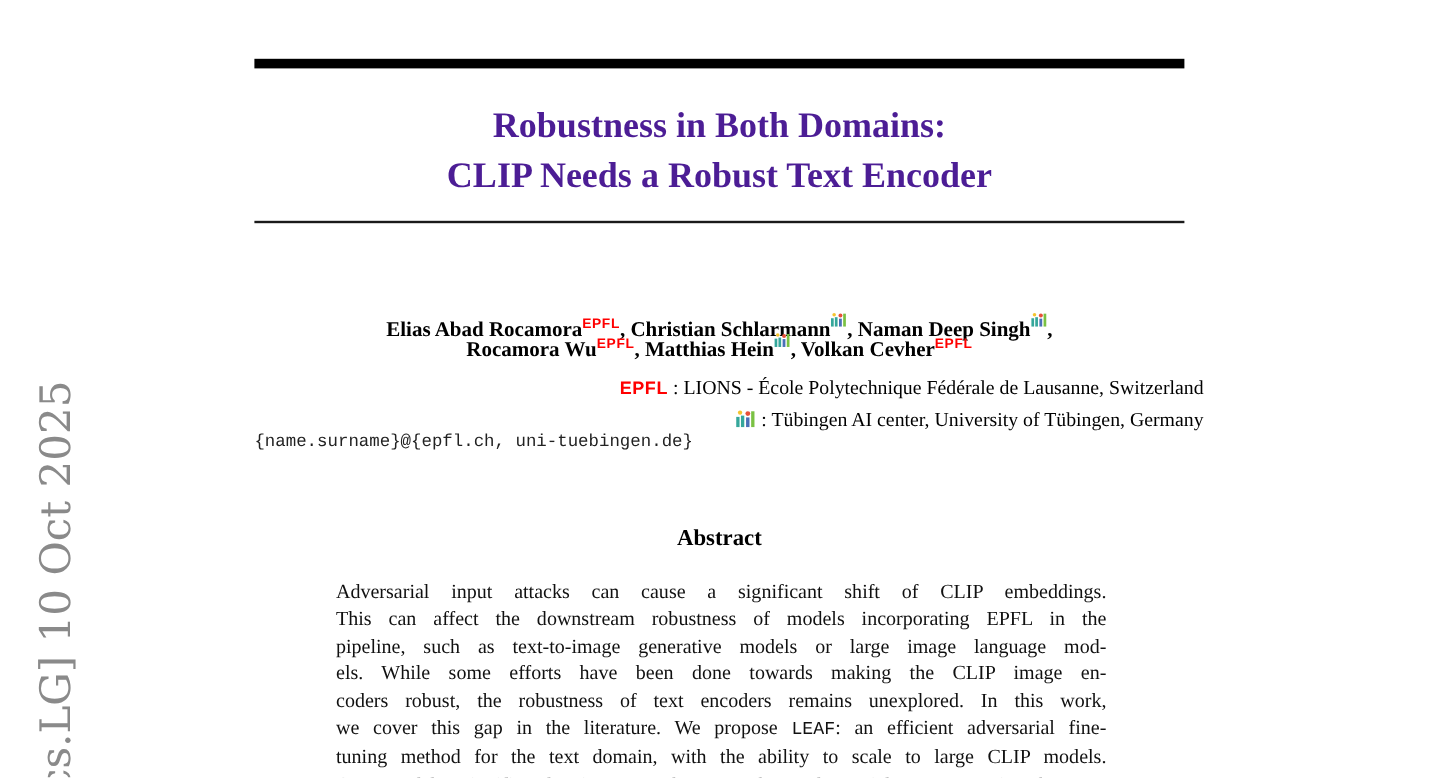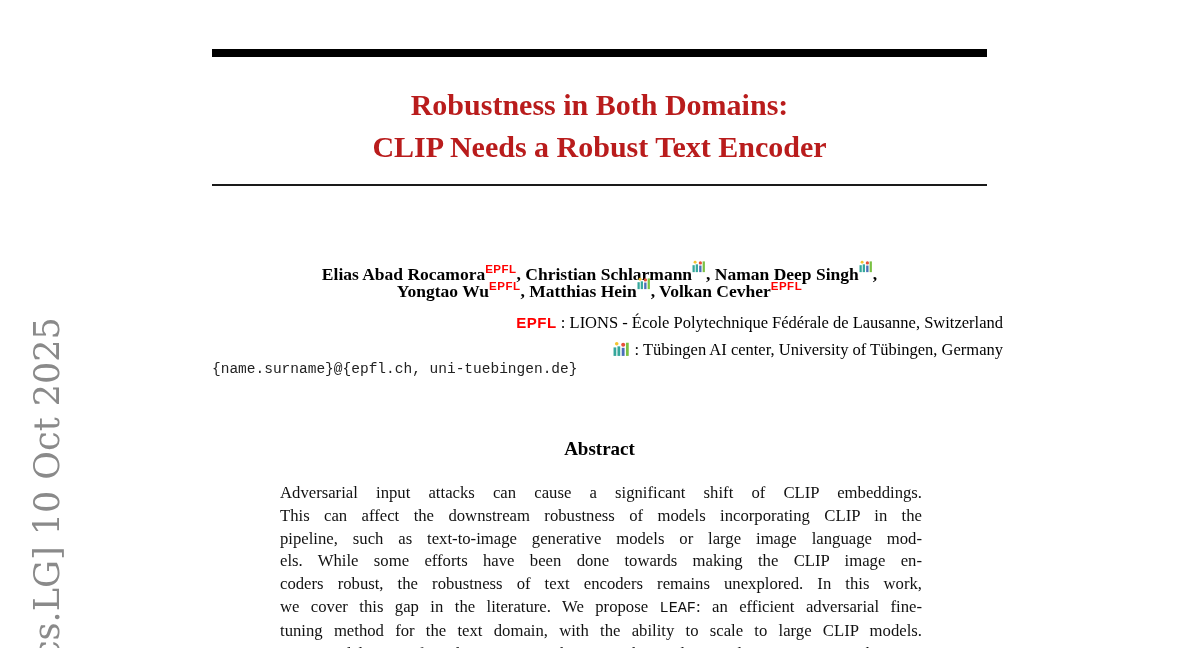--- a/index.html
+++ b/index.html
@@ -43,21 +43,21 @@
 
   
   .title-block {
     position: absolute;
     left: 212px; top: 84px;
     width: 775px;
     text-align: center;
     font-weight: bold;
     font-size: 30px;
     line-height: 42px;
-    color: #b91c1c;
+    color: #4c1d95;
   }
 
   
   .authors-block {
     position: absolute;
     left: 212px;
     width: 775px;
     text-align: center;
     font-weight: bold;
     font-size: 17.5px;
@@ -163,21 +163,21 @@
           <rect x="0.5" y="6" width="2.6" height="8" fill="#35a79b"></rect>
           <rect x="4.2" y="5" width="2.6" height="9" fill="#35a79b"></rect>
           <circle cx="3.5" cy="2.6" r="1.7" fill="#f4c430"></circle>
           <circle cx="9.6" cy="3.4" r="1.9" fill="#e8503a"></circle>
           <rect x="8.2" y="6.4" width="2.7" height="7.6" fill="#4a6fb8"></rect>
           <rect x="12.2" y="1.6" width="2.6" height="12.4" fill="#7ac143"></rect>
         </svg></sup><span>,</span>
   </div>
 
   <div class="authors-block authors-line2">
-    <span>Yongtao Wu</span><sup class="aff-sup epfl-logo">EPFL</sup><span>, </span>
+    <span>Rocamora Wu</span><sup class="aff-sup epfl-logo">EPFL</sup><span>, </span>
     <span>Matthias Hein</span><sup class="aff-sup-icon"><svg class="tue-icon-svg" width="14" height="13" viewBox="0 0 16 15">
           <rect x="0.5" y="6" width="2.6" height="8" fill="#35a79b"></rect>
           <rect x="4.2" y="5" width="2.6" height="9" fill="#35a79b"></rect>
           <circle cx="3.5" cy="2.6" r="1.7" fill="#f4c430"></circle>
           <circle cx="9.6" cy="3.4" r="1.9" fill="#e8503a"></circle>
           <rect x="8.2" y="6.4" width="2.7" height="7.6" fill="#4a6fb8"></rect>
           <rect x="12.2" y="1.6" width="2.6" height="12.4" fill="#7ac143"></rect>
         </svg></sup><span>, </span>
     <span>Volkan Cevher</span><sup class="aff-sup epfl-logo">EPFL</sup>
   </div>
@@ -194,21 +194,21 @@
           <rect x="8.2" y="6.4" width="2.7" height="7.6" fill="#4a6fb8"></rect>
           <rect x="12.2" y="1.6" width="2.6" height="12.4" fill="#7ac143"></rect>
         </svg></span><span> : </span><span>Tübingen AI center, University of Tübingen, Germany</span>
   </div>
   <div class="email-line">{name.surname}@{epfl.ch, uni-tuebingen.de}</div>
 
   <div class="abstract-heading">Abstract</div>
 
   <div class="abstract-body">
     <div class="abs-line">Adversarial input attacks can cause a significant shift of CLIP embeddings.</div>
-    <div class="abs-line">This can affect the downstream robustness of models incorporating CLIP in the</div>
+    <div class="abs-line">This can affect the downstream robustness of models incorporating EPFL in the</div>
     <div class="abs-line">pipeline, such as text-to-image generative models or large image language mod-</div>
     <div class="abs-line">els. While some efforts have been done towards making the CLIP image en-</div>
     <div class="abs-line">coders robust, the robustness of text encoders remains unexplored. In this work,</div>
     <div class="abs-line"><span>we cover this gap in the literature. We propose </span><span class="mono">LEAF</span><span>: an efficient adversarial fine-</span></div>
     <div class="abs-line">tuning method for the text domain, with the ability to scale to large CLIP models.</div>
     <div class="abs-line">Our models significantly improve the zero-shot adversarial accuracy in the text</div>
   </div>
 
 </div>
 

